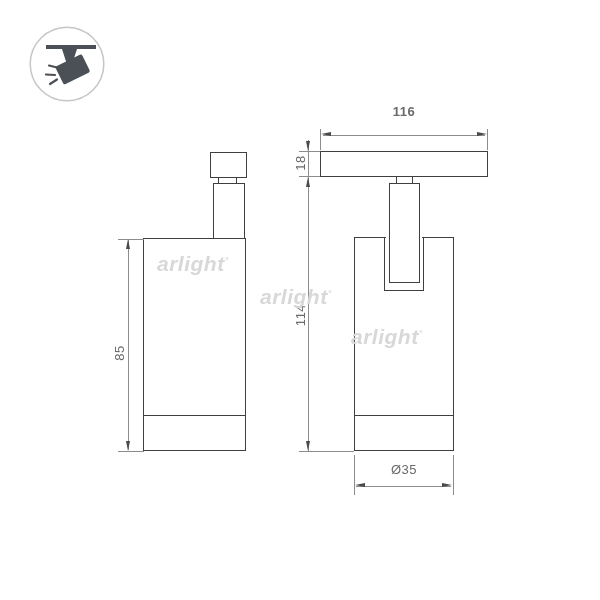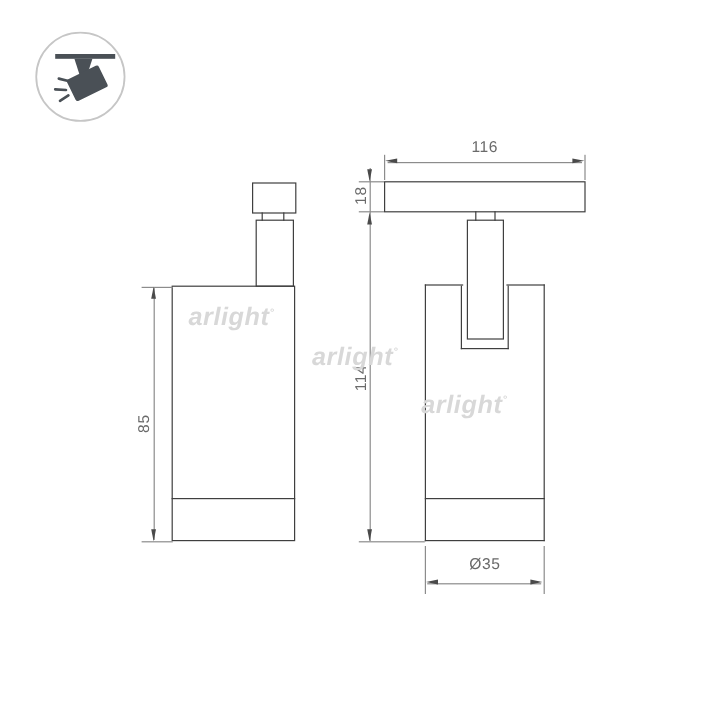--- a/index.html
+++ b/index.html
@@ -86,21 +86,21 @@
 
   <div class="vline" style="left:384px; top:238px; height:53px;"></div>
   <div class="vline" style="left:423px; top:238px; height:53px;"></div>
   <div class="hline" style="left:384px; top:289.6px; width:40.4px;"></div>
 
   <div class="dline-v" style="left:320px; top:129px; height:21px;"></div>
   <div class="dline-v" style="left:487px; top:129px; height:21px;"></div>
   <div class="dline-h" style="left:323px; top:134.5px; width:162px;"></div>
   <div class="ar left" style="left:321px; top:132.4px;"></div>
   <div class="ar right" style="left:477px; top:132.4px;"></div>
-  <div class="dim-text" style="left:384px; top:116px; width:40px;">116</div>
+  <div class="dim-text" style="left:384px; top:105px; width:40px;font-weight:bold;">116</div>
 
   <div class="dline-v" style="left:308px; top:140px; height:311px;"></div>
   <div class="dline-h" style="left:299px; top:150.6px; width:21px;"></div>
   <div class="dline-h" style="left:299px; top:176.4px; width:21px;"></div>
   <div class="dline-h" style="left:299px; top:450.5px; width:55px;"></div>
   <div class="ar down" style="left:305.9px; top:141px;"></div>
   <div class="ar up" style="left:305.9px; top:177px;"></div>
   <div class="ar down" style="left:305.9px; top:441px;"></div>
   <div class="dim-text rot" style="left:286px; top:156px; width:30px;">18</div>
   <div class="dim-text rot" style="left:283px; top:308px; width:36px;">114</div>

